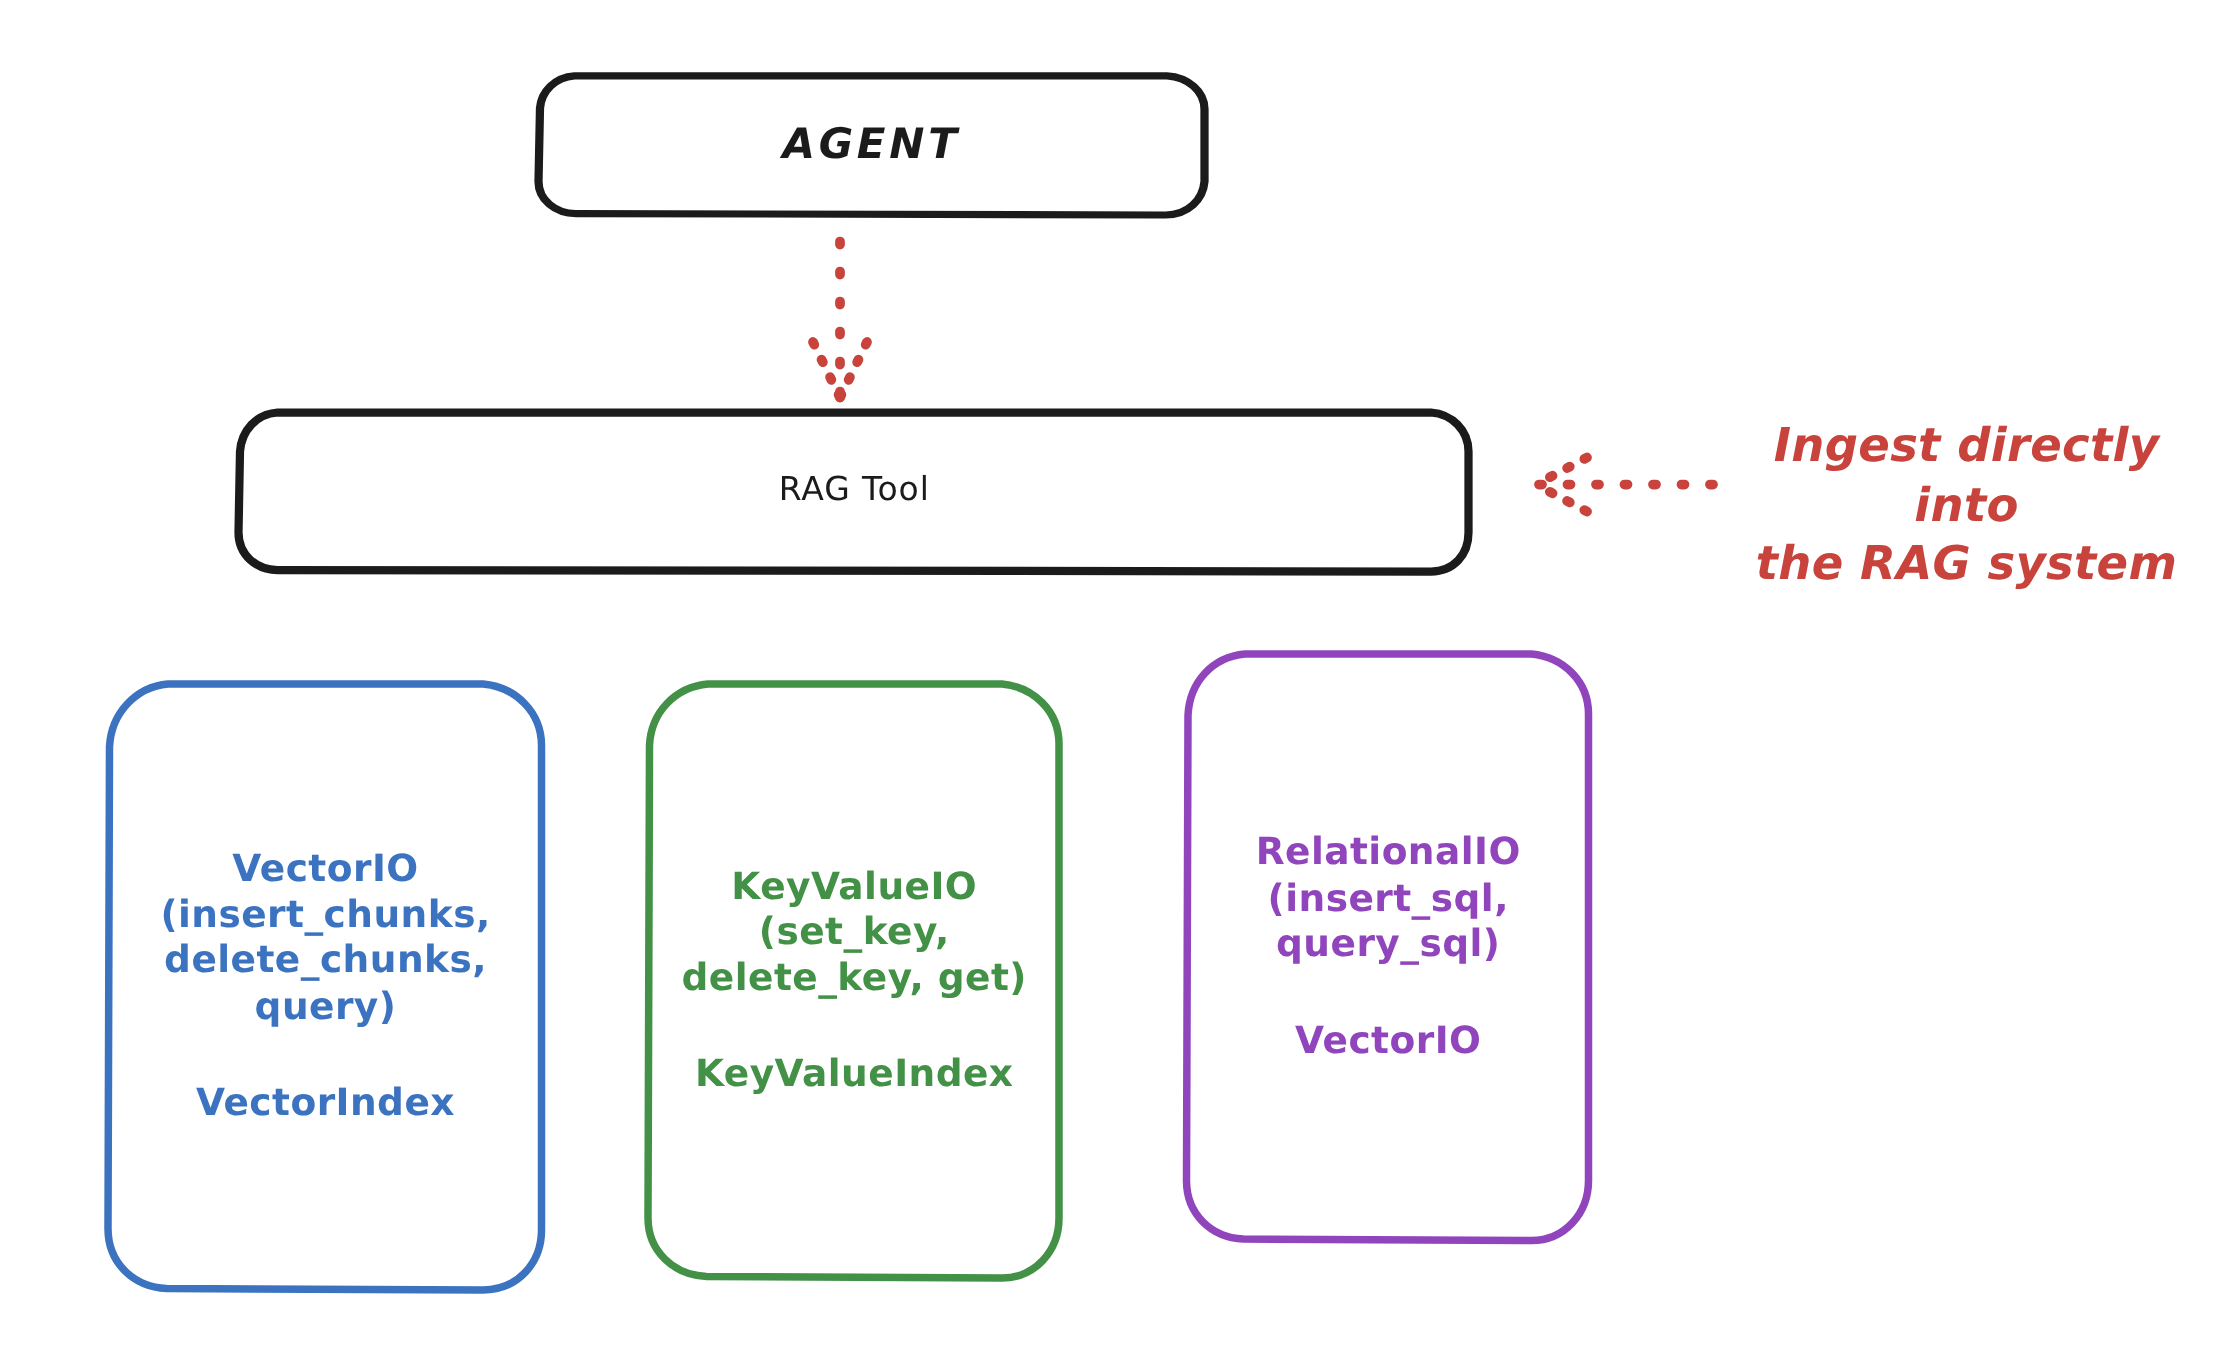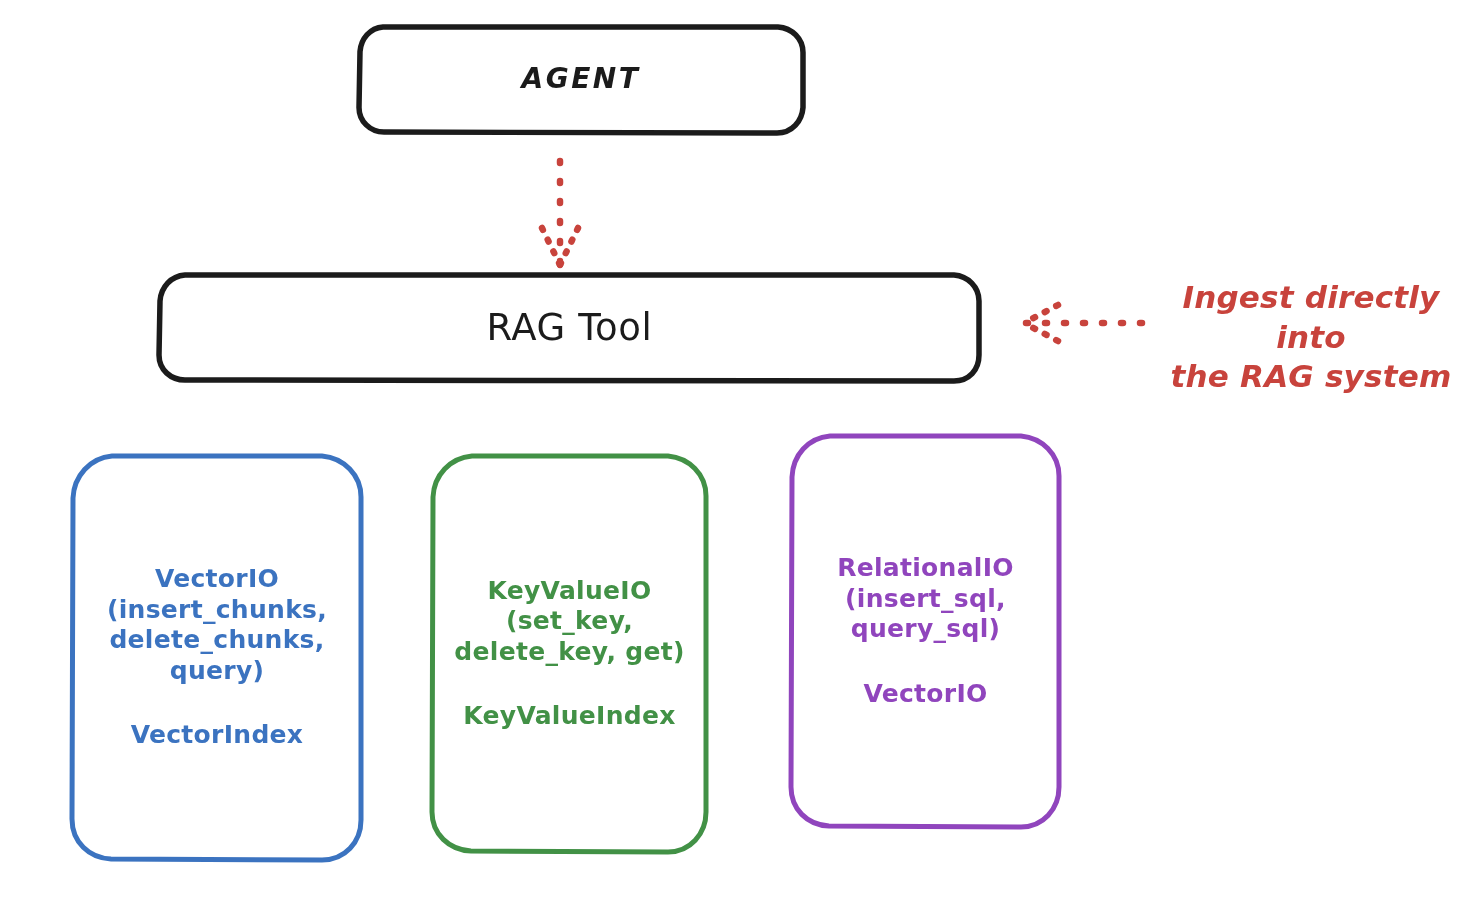--- a/index.html
+++ b/index.html
@@ -41,43 +41,43 @@
     position: relative;
     z-index: 2;
     line-height: 1.22;
     white-space: pre-line;
     letter-spacing: 0.3px;
   }
 
   
   #agent-node {
     left: 356px;
-    top: 24px;
+    top: 48px;
     width: 450px;
-    height: 111px;
+    height: 97px;
   }
   #agent-node .node-label {
     font-family: "DejaVu Sans", sans-serif;
     font-size: 28px;
     font-style: italic;
     font-weight: 600;
     color: #1b1b1b;
     letter-spacing: 2.5px;
   }
 
   
   #rag-tool-node {
     left: 156px;
     top: 272px;
     width: 827px;
     height: 111px;
   }
   #rag-tool-node .node-label {
     font-family: "DejaVu Sans", sans-serif;
-    font-size: 37px;
+    font-size: 22px;
     font-weight: 500;
     color: #1b1b1b;
     letter-spacing: 0.6px;
   }
 
   
   .provider-node .node-label {
     font-family: "DejaVu Sans", sans-serif;
     font-size: 25px;
     font-weight: 600;

